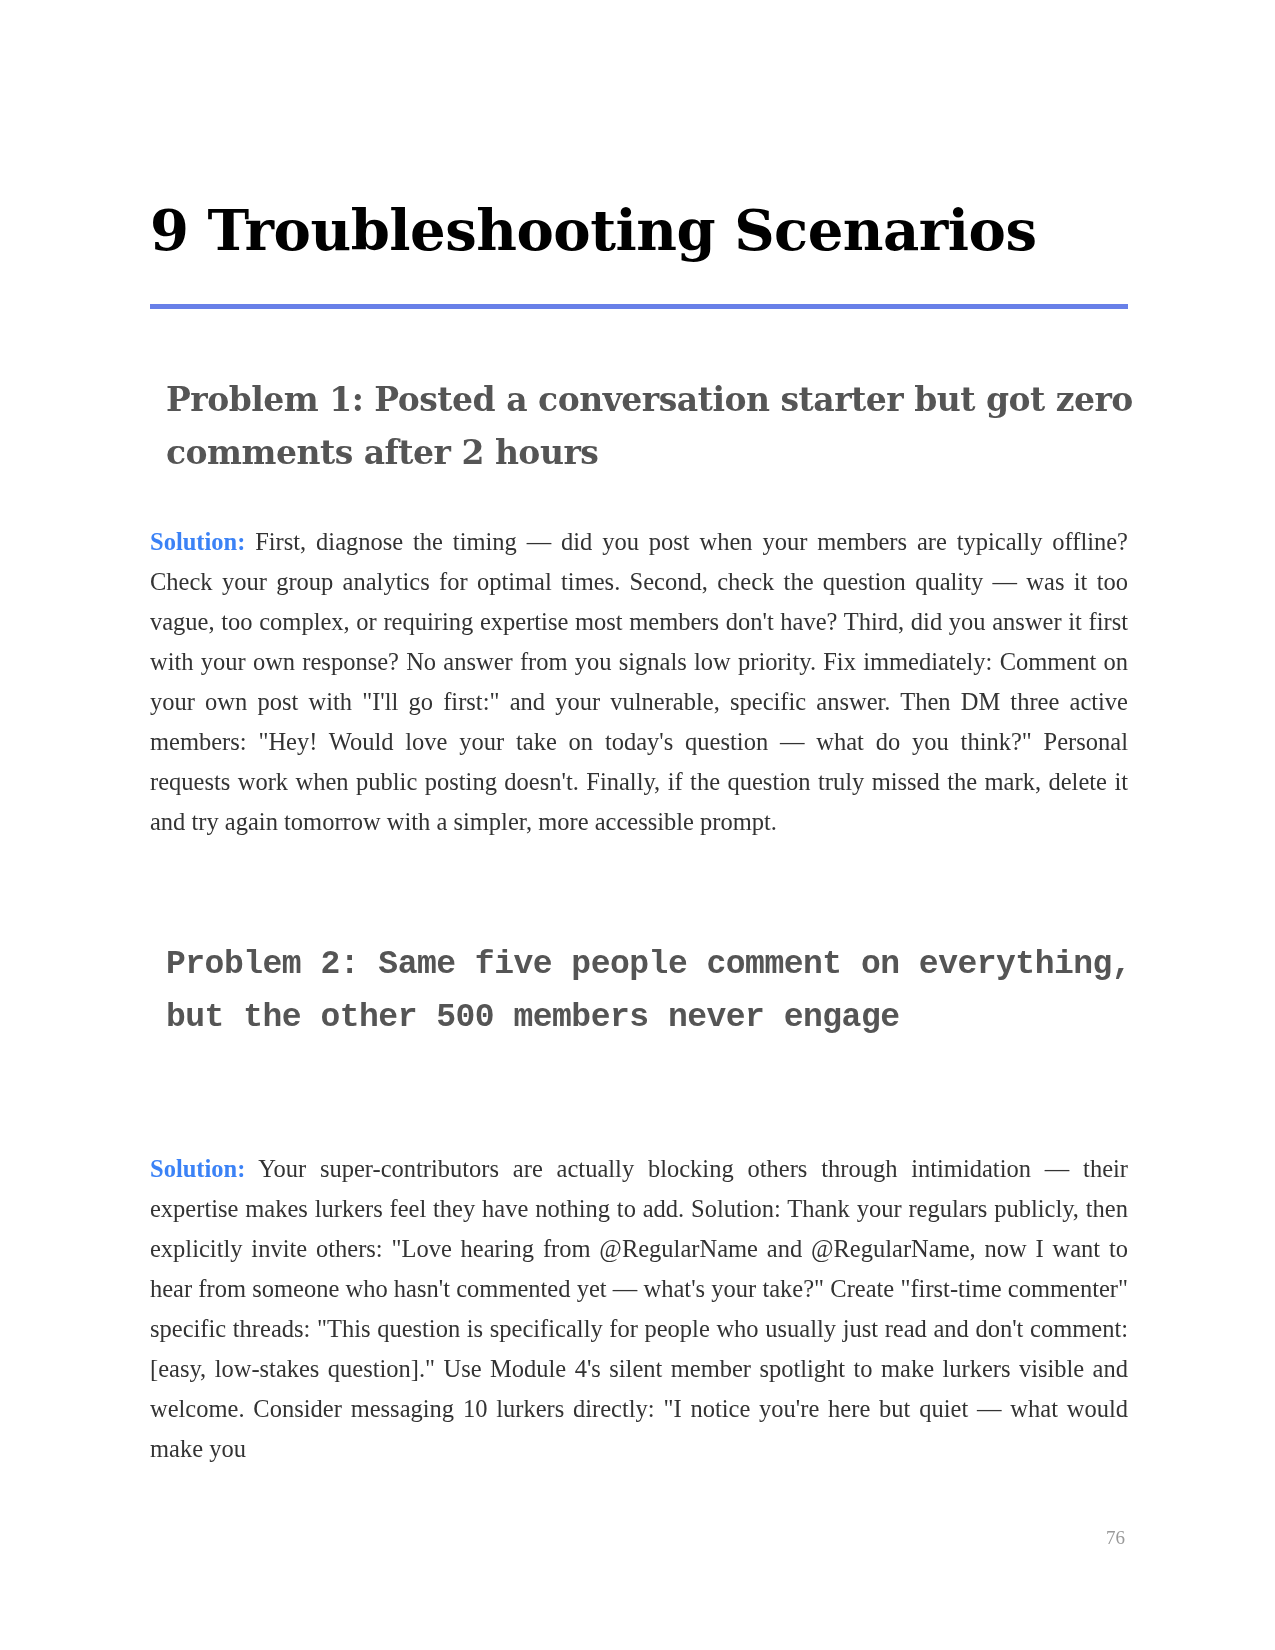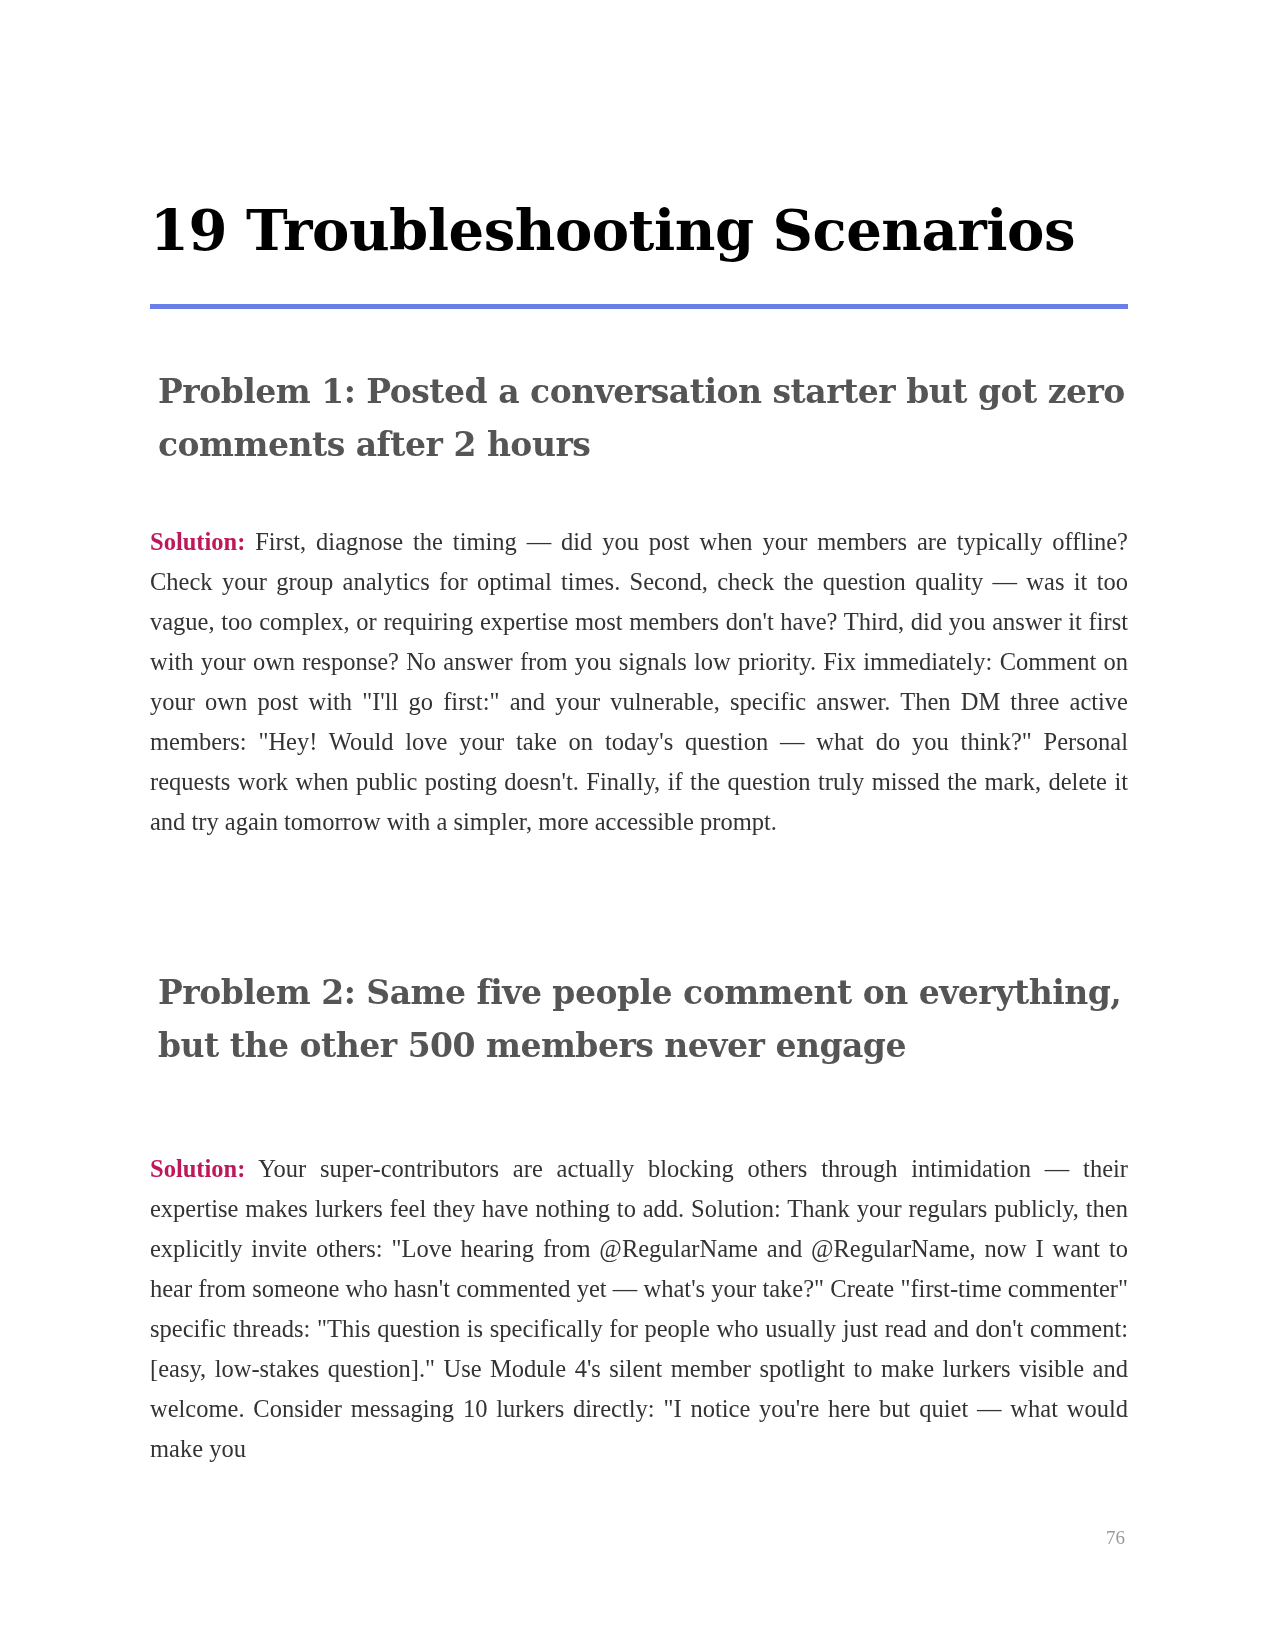--- a/index.html
+++ b/index.html
@@ -9,46 +9,46 @@
       position: absolute; top: 195px; left: 0;
       font-family: "DejaVu Serif", serif; font-weight: bold;
       font-size: 56px; line-height: 70px; color: #000000;
       margin: 0; letter-spacing: -0.5px; white-space: nowrap;
     }
     .rule {
       position: absolute; top: 304px; left: 0; width: 978px; height: 5px;
       background: #6880e8;
     }
     h2 {
-      position: absolute; left: 0; margin: 8px; width: 978px;
+      position: absolute; left: 0; margin: 16px; width: 978px;
       font-family: "DejaVu Serif", serif; font-weight: bold;
       font-size: 33px; line-height: 53px; color: #555555;
       letter-spacing: -0.5px;
     }
     .p1-head { top: 357px; }
-    .p2-head { top: 958px; }
+    .p2-head { top: 922px; font-family: Liberation Mono, monospace; }
     p {
       position: absolute; left: 0; margin: 0; width: 978px;
       font-family: "Liberation Serif", serif; font-size: 24.5px;
       line-height: 40px; color: #333333; text-align: justify;
     }
-    p b { color: #be185d; }
+    p b { color: #3b82f6; }
     .p1-body { top: 522px; }
     .p2-body { top: 1149px; }
     .page-number {
       position: absolute; right: 150px; top: 1527px;
       font-family: "Liberation Serif", serif; font-size: 19px;
       color: #999999;
     }
   </style>
 </head>
 <body>
 
 <div class="page">
-  <h1 class="title">19 Troubleshooting Scenarios</h1>
+  <h1 class="title">9 Troubleshooting Scenarios</h1>
   <div class="rule" style="background: rgb(104, 128, 232);"></div>
 
   <h2 class="p1-head">Problem 1: Posted a conversation starter but got zero comments after 2 hours</h2>
   <p class="p1-body"><b>Solution:</b><span> First, diagnose the timing — did you post when your members are typically offline? Check your group analytics for optimal times. Second, check the question quality — was it too vague, too complex, or requiring expertise most members don't have? Third, did you answer it first with your own response? No answer from you signals low priority. Fix immediately: Comment on your own post with "I'll go first:" and your vulnerable, specific answer. Then DM three active members: "Hey! Would love your take on today's question — what do you think?" Personal requests work when public posting doesn't. Finally, if the question truly missed the mark, delete it and try again tomorrow with a simpler, more accessible prompt.</span></p>
 
   <h2 class="p2-head">Problem 2: Same five people comment on everything, but the other 500 members never engage</h2>
   <p class="p2-body"><b>Solution:</b><span> Your super-contributors are actually blocking others through intimidation — their expertise makes lurkers feel they have nothing to add. Solution: Thank your regulars publicly, then explicitly invite others: "Love hearing from @RegularName and @RegularName, now I want to hear from someone who hasn't commented yet — what's your take?" Create "first-time commenter" specific threads: "This question is specifically for people who usually just read and don't comment: [easy, low-stakes question]." Use Module 4's silent member spotlight to make lurkers visible and welcome. Consider messaging 10 lurkers directly: "I notice you're here but quiet — what would make you</span></p>
 </div>
 
 <div class="page-number">76</div>

